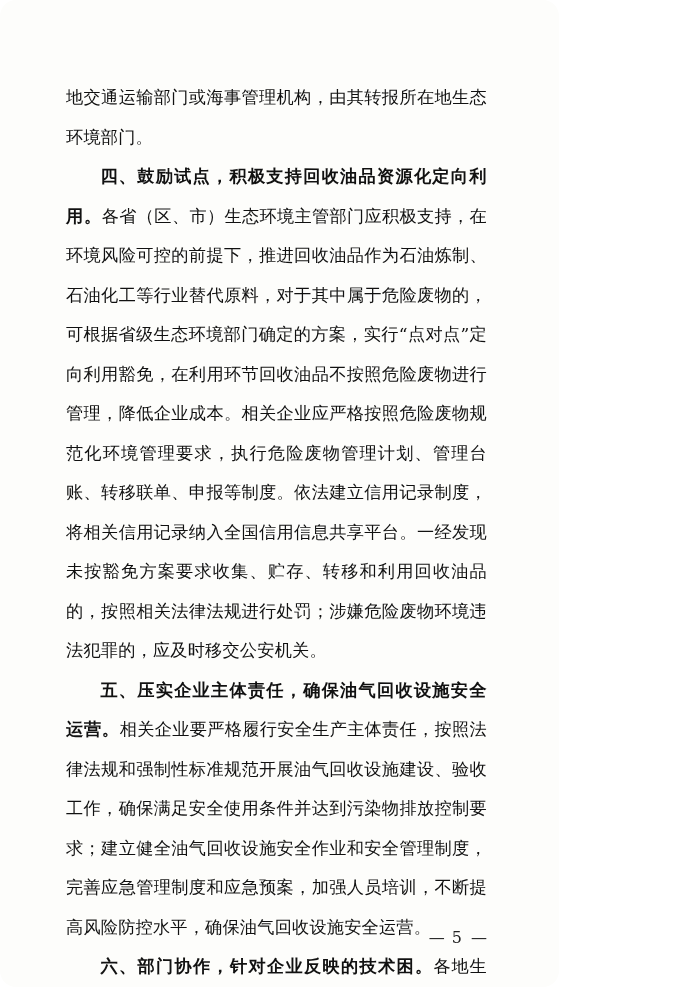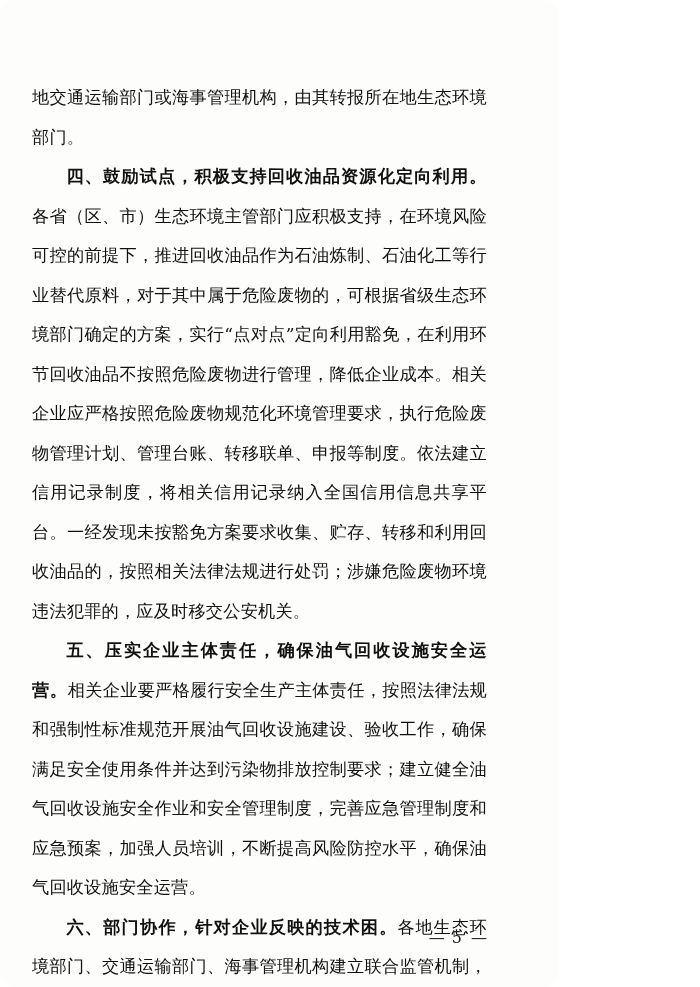--- a/index.html
+++ b/index.html
@@ -13,21 +13,21 @@
     font-family: "DejaVu Serif", "Liberation Serif", serif;
     color: #1a1a1a;
     overflow: hidden;
   }
   .page {
     position: relative;
     width: 559px;
     height: 987px;
     background: #fdfdfb;
     box-sizing: border-box;
-    padding: 78px 72px 0 32px;
+    padding: 78px 72px 0 66px;
     border-radius: 16px;
   }
   .doc-body {
     font-size: 17.2px;
     line-height: 39.5px;
     text-align: justify;
     text-justify: inter-ideograph;
     letter-spacing: 0.2px;
     color: #111111;
   }

